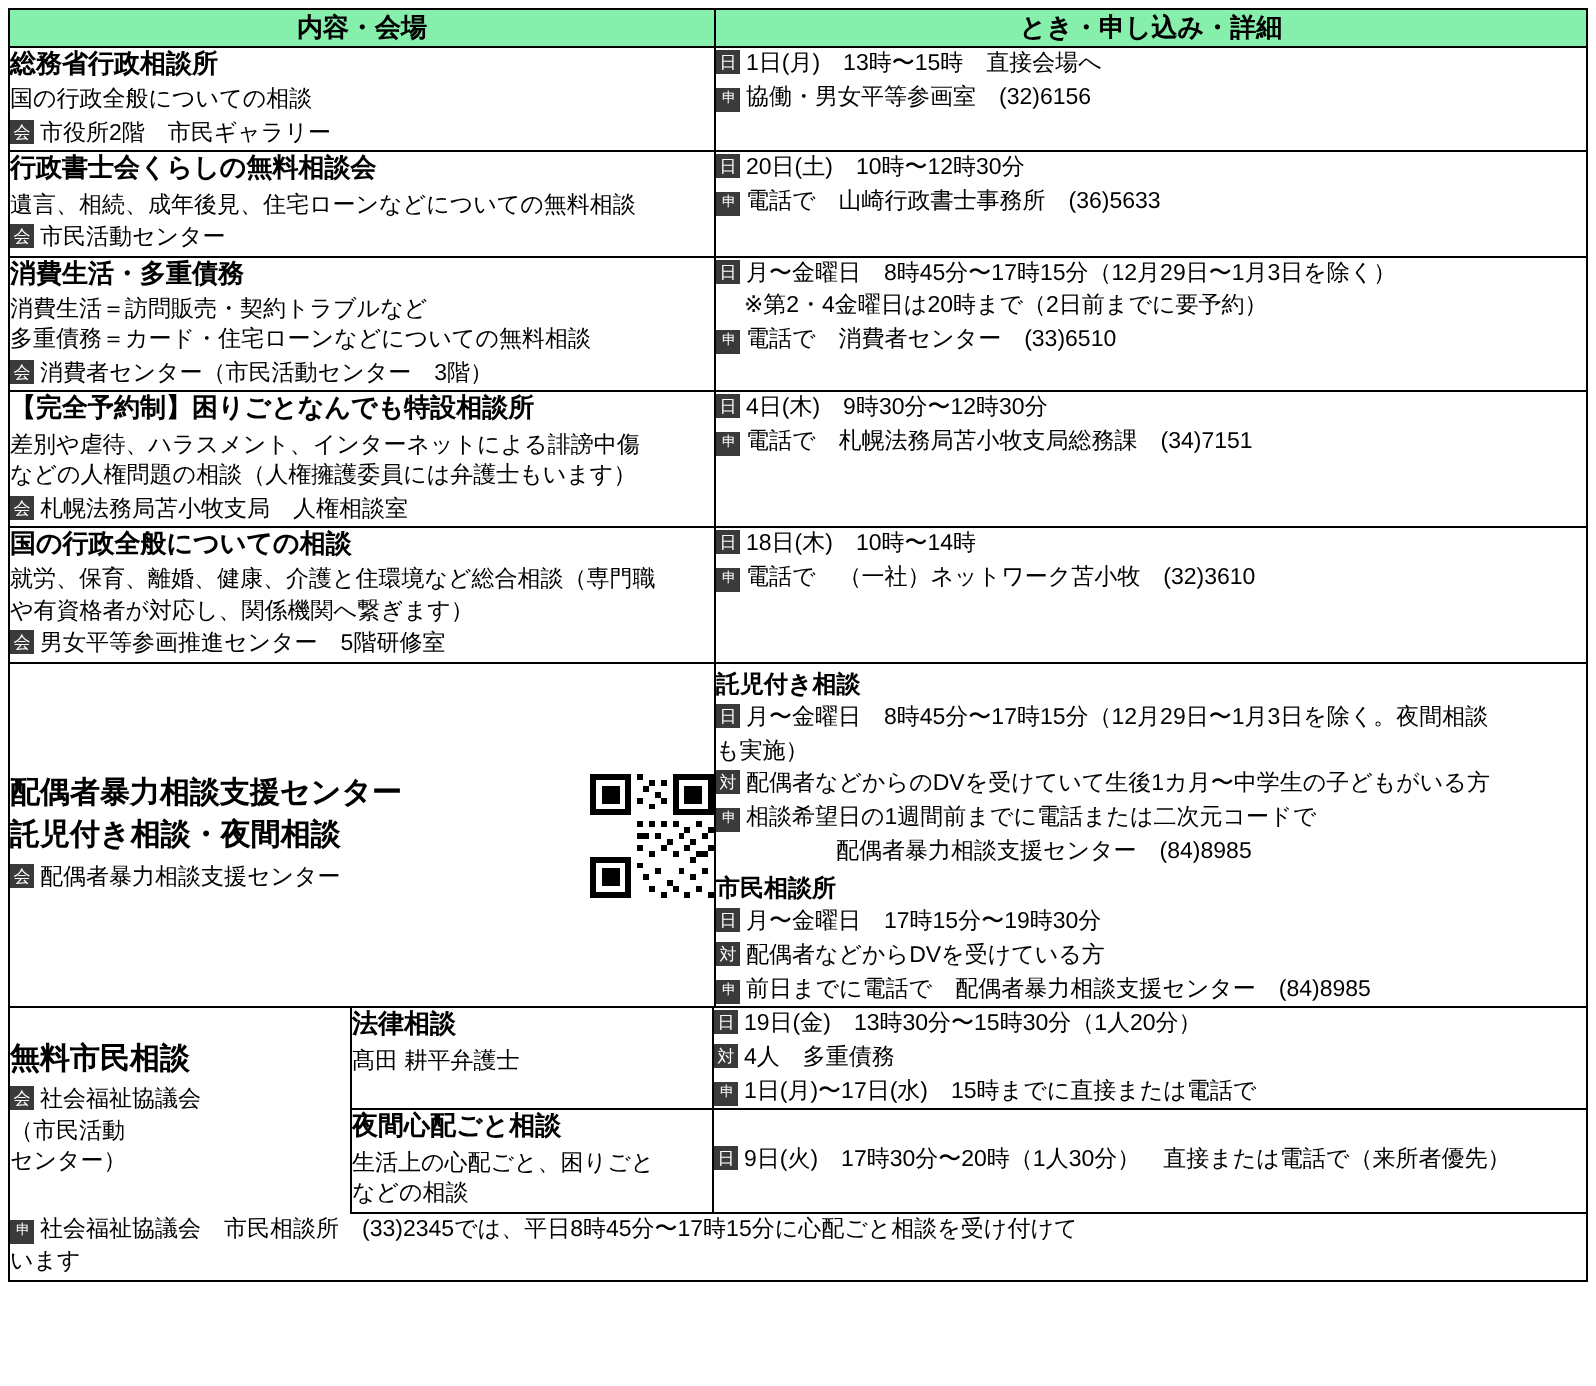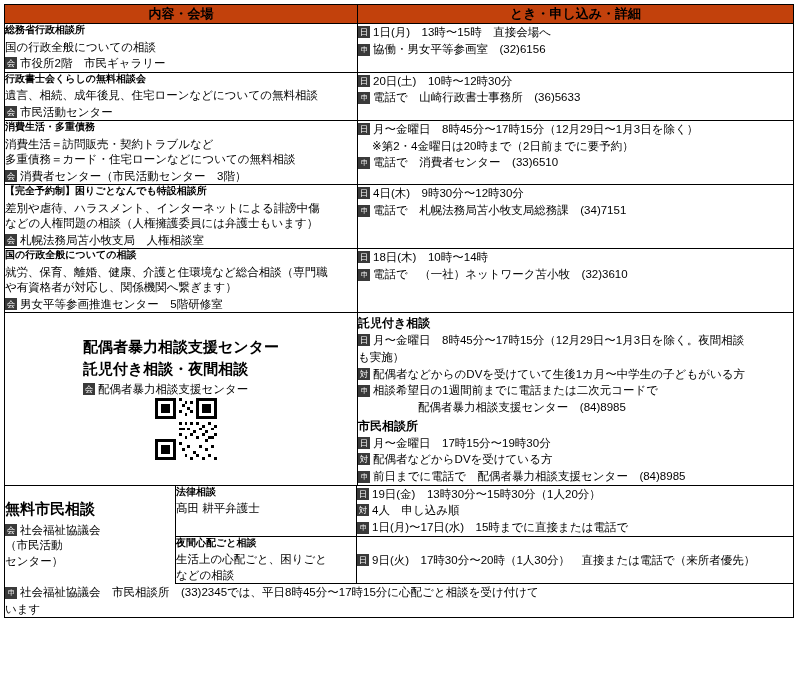--- a/index.html
+++ b/index.html
@@ -1,37 +1,37 @@
 <!DOCTYPE html>
 <html><head>
 <meta charset="utf-8">
 <style>
   html,body{margin:0;padding:0;background:#ffffff;}
   body{font-family:"Liberation Sans","DejaVu Sans",sans-serif;color:#000;}
   #page{width:798px;height:693px;position:relative;overflow:hidden;background:#fff;}
   table.main{border-collapse:collapse;width:790px;margin:4px;table-layout:fixed;}
   table.main > tbody > tr > td{border:1px solid #000;vertical-align:top;padding:0;}
-  .hdr{background:#c2410c;text-align:center;font-weight:bold;font-size:13px;padding:5px 0;border:1px solid #000;}
+  .hdr{background:#86efac;text-align:center;font-weight:bold;font-size:13px;padding:5px 0;border:1px solid #000;}
   .cellL{padding:5px 6px 6px 6px;}
   .cellR{padding:5px 6px 6px 8px;}
-  .title{font-weight:bold;font-size:10px;line-height:1.25;margin-bottom:3px;}
+  .title{font-weight:bold;font-size:13px;line-height:1.25;margin-bottom:3px;}
   .title.big{font-size:15px;}
   .desc{font-size:11.5px;line-height:1.35;}
   .place{font-size:11.5px;line-height:1.35;margin-top:1px;}
   .rline{font-size:11.5px;line-height:1.45;white-space:nowrap;}
   .rline.wrap{white-space:normal;}
   .indent{padding-left:14px;}
   .sub{font-weight:bold;font-size:12px;margin-top:2px;font-family:Liberation Serif, serif;}
   
   .ic{display:inline-block;width:12px;height:12px;line-height:12px;background:#3a3a3a;color:#fff;
       font-size:8.5px;text-align:center;vertical-align:1px;margin-right:3px;font-family:"Liberation Sans",sans-serif;}
   .ic2{display:inline-block;width:12px;height:12px;line-height:12px;background:#3a3a3a;color:#fff;
       font-size:7px;text-align:center;vertical-align:1px;margin-right:3px;letter-spacing:-1px;}
   .qr{width:62px;height:62px;display:inline-block;vertical-align:middle;margin-left:10px;}
-  .flexrow{display:flex;align-items:center;flex-direction:column;}
+  .flexrow{display:flex;align-items:center;}
   .nested{width:100%;border-collapse:collapse;table-layout:fixed;}
   .nested td{border:0;padding:0;vertical-align:top;}
   .vline{border-right:1px solid #000 !important;}
   .hline{border-bottom:1px solid #000 !important;}
   .pad{padding:5px 6px 6px 8px;}
   .padl{padding:5px 6px 6px 6px;}
 </style>
 </head>
 <body>
 
@@ -206,21 +206,21 @@
                 <div class="place" style="margin-top:4px;white-space:pre-line"><span class="ic">会</span><span>社会福祉協議会
 （市民活動
 センター）</span></div>
               </td>
               <td class="vline hline padl" style="width:180px">
                 <div class="title">法律相談</div>
                 <div class="desc">髙田 耕平弁護士</div>
               </td>
               <td class="hline pad">
                 <div class="rline"><span class="ic">日</span><span>19日(金)　13時30分〜15時30分（1人20分）</span></div>
-                <div class="rline"><span class="ic">対</span><span>4人　申し込み順</span></div>
+                <div class="rline"><span class="ic">対</span><span>4人　多重債務</span></div>
                 <div class="rline"><span class="ic2">申</span><span>1日(月)〜17日(水)　15時までに直接または電話で</span></div>
               </td>
             </tr>
             <tr>
               <td class="vline hline padl">
                 <div class="title">夜間心配ごと相談</div>
                 <div class="desc" style="white-space:pre-line">生活上の心配ごと、困りごと
 などの相談</div>
               </td>
               <td class="hline pad" style="vertical-align:middle">

